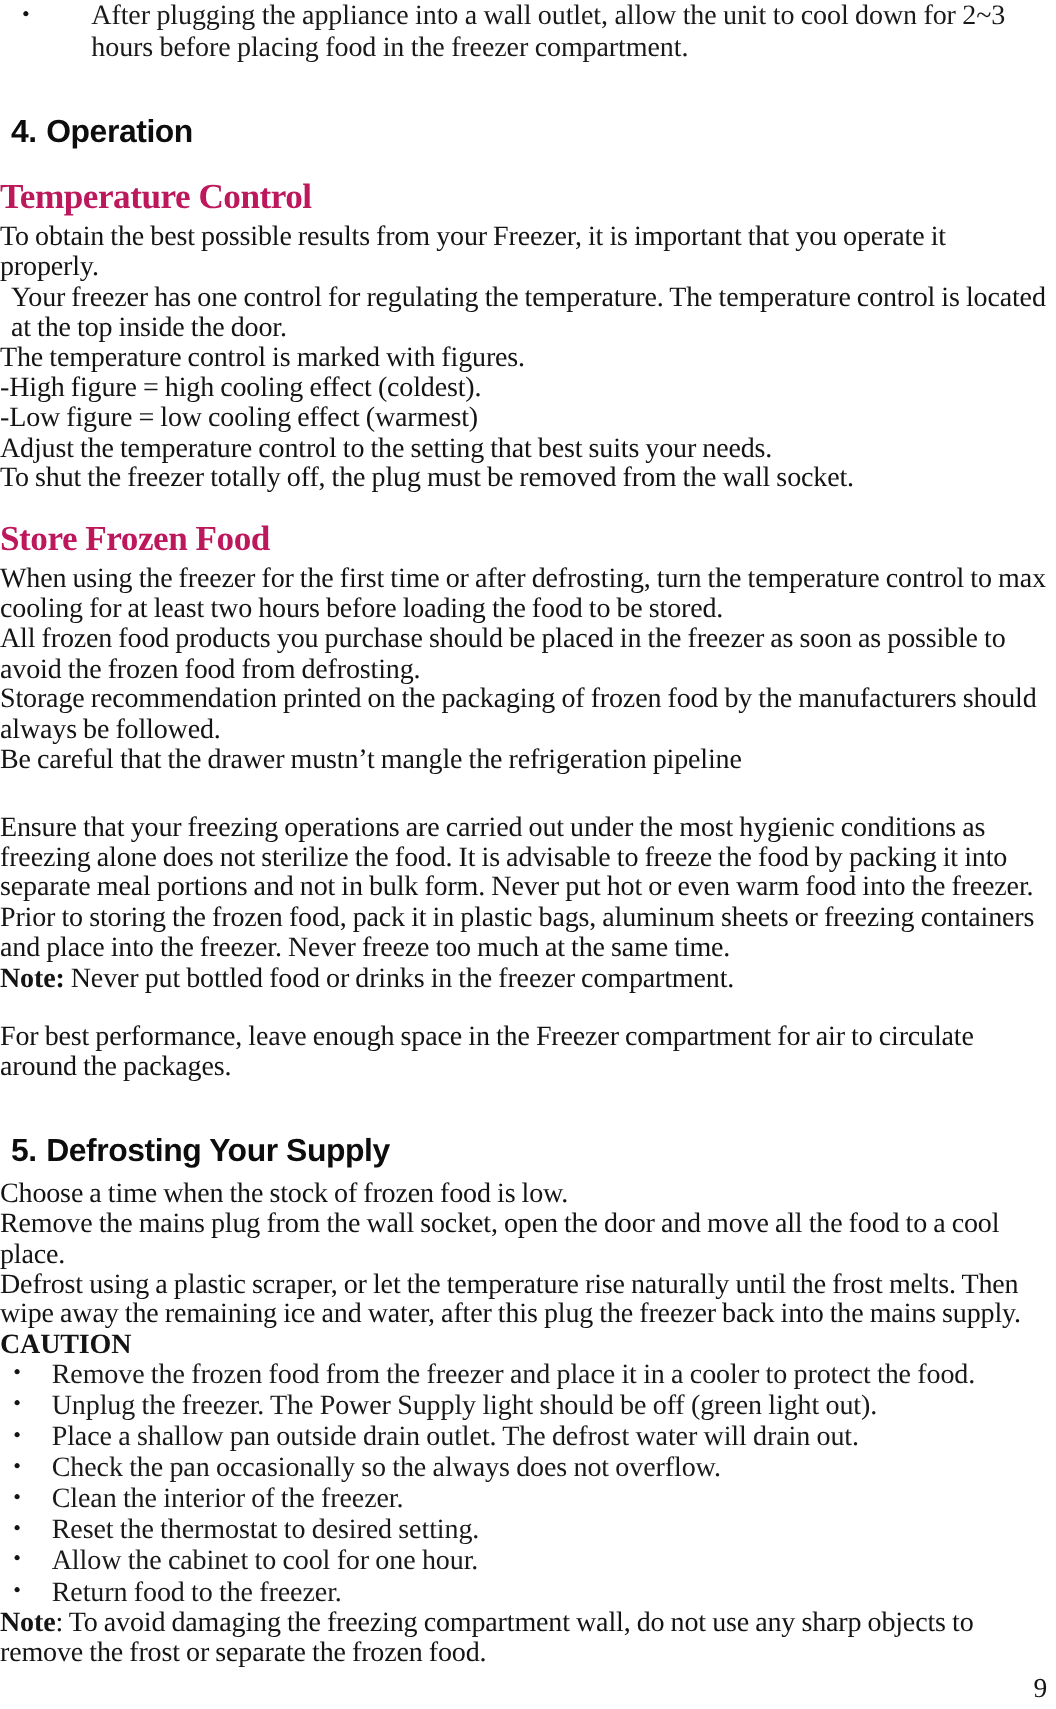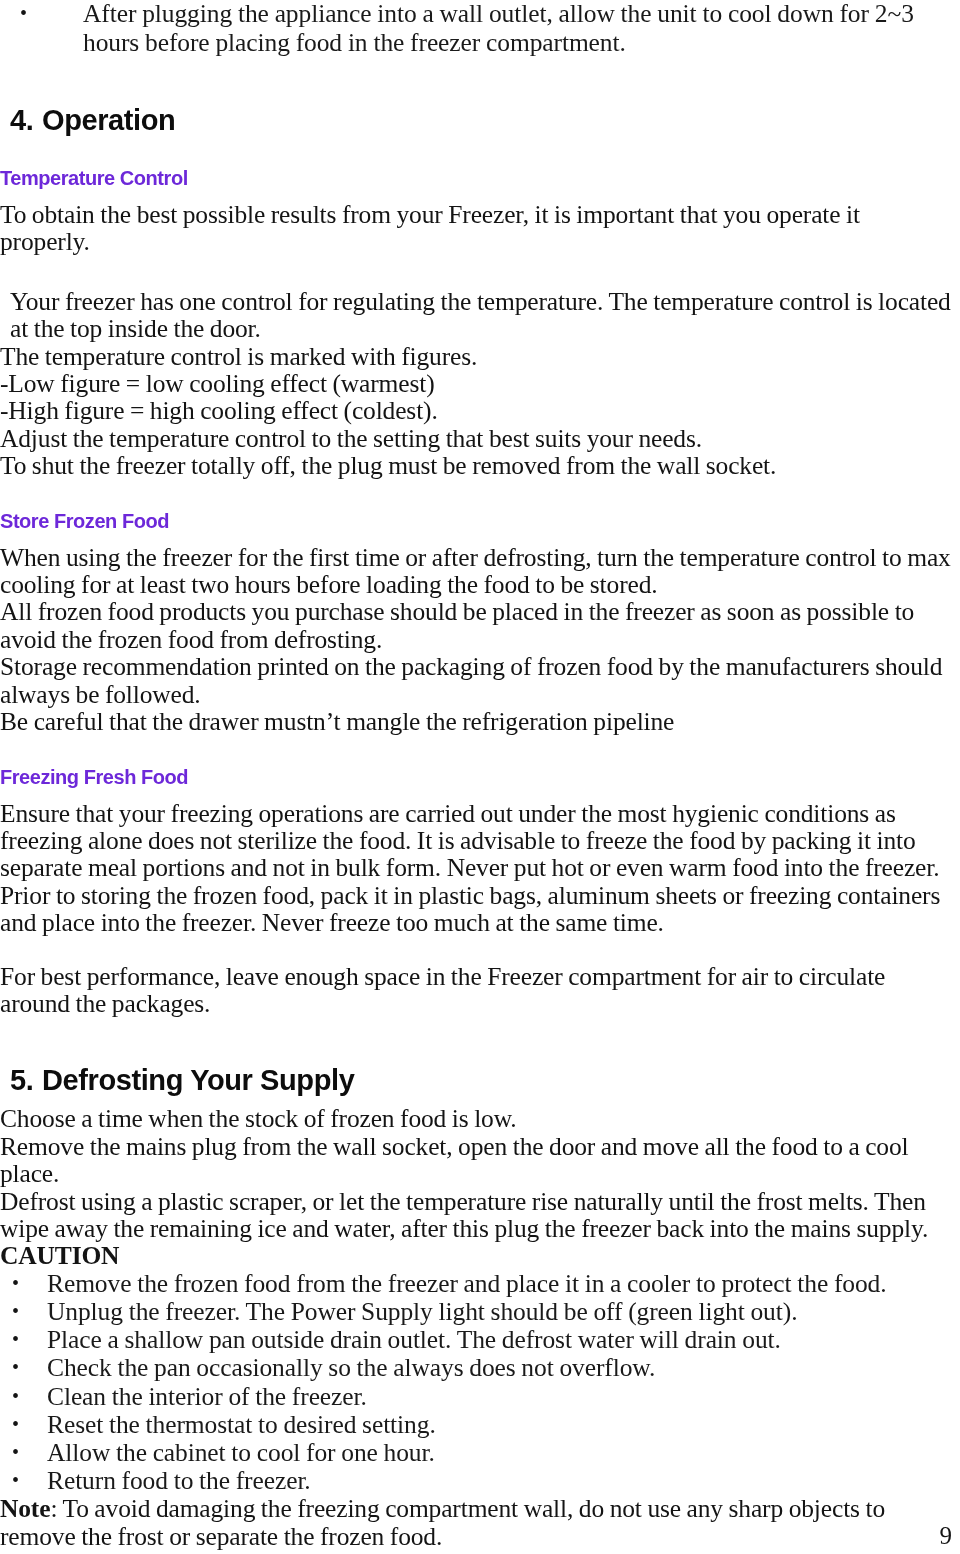--- a/index.html
+++ b/index.html
@@ -49,25 +49,25 @@
     align-items: baseline;
     padding-left: 10px;
   }
   .section-heading .num {
     min-width: 32px;
     display: inline-block;
   }
 
   
   .sub-heading {
-    font-family: Liberation Sans, sans-serif;
+    font-family: Liberation Serif, serif;
     font-weight: bold;
-    font-size: 20px;
+    font-size: 32px;
     line-height: 30px;
-    color: #6d28d9;
+    color: #be185d;
     letter-spacing: -0.45px;
   }
 
   .bold-serif {
     font-weight: bold;
   }
 
   
   .bullet-row {
     display: flex;
@@ -105,21 +105,21 @@
     margin-left: 12px;
   }
   .caution-bullet .btext {
     font-family: "Liberation Serif", "DejaVu Serif", serif;
     font-size: 25.5px;
     line-height: 28.2px;
     letter-spacing: -0.1px;
     word-spacing: -0.5px;
   }
 
-  .indent-10 { padding-left: 10px; margin-top: 32px; }
+  .indent-10 { padding-left: 10px; }
 
   .spacer-lg { height: 46px; }
   .spacer-md { height: 26px; }
   .spacer-xs { height: 8px; }
 
   .page-number {
     position: absolute;
     right: 8px;
     bottom: 4px;
     font-family: "Liberation Serif", "DejaVu Serif", serif;
@@ -151,47 +151,47 @@
   <div class="spacer-md"></div>
 
   <div class="sub-heading">Temperature Control</div>
 
   <div class="spacer-xs"></div>
 
   <div class="block">
     <p class="para">To obtain the best possible results from your Freezer, it is important that you operate it properly.</p>
     <p class="para indent-10">Your freezer has one control for regulating the temperature. The temperature control is located at the top inside the door.</p>
     <p class="para">The temperature control is marked with figures.</p>
+    <p class="para">-High figure = high cooling effect (coldest).</p>
     <p class="para">-Low figure = low cooling effect (warmest)</p>
-    <p class="para">-High figure = high cooling effect (coldest).</p>
     <p class="para">Adjust the temperature control to the setting that best suits your needs.</p>
     <p class="para">To shut the freezer totally off, the plug must be removed from the wall socket.</p>
   </div>
 
   <div class="spacer-md"></div>
 
   <div class="sub-heading">Store Frozen Food</div>
 
   <div class="spacer-xs"></div>
 
   <div class="block">
     <p class="para">When using the freezer for the first time or after defrosting, turn the temperature control to max cooling for at least two hours before loading the food to be stored.</p>
     <p class="para">All frozen food products you purchase should be placed in the freezer as soon as possible to avoid the frozen food from defrosting.</p>
     <p class="para">Storage recommendation printed on the packaging of frozen food by the manufacturers should always be followed.</p>
     <p class="para">Be careful that the drawer mustn’t mangle the refrigeration pipeline</p>
   </div>
 
   <div class="spacer-md"></div>
 
-  <div class="sub-heading">Freezing Fresh Food</div>
 
   <div class="spacer-xs"></div>
 
   <div class="block">
     <p class="para">Ensure that your freezing operations are carried out under the most hygienic conditions as freezing alone does not sterilize the food. It is advisable to freeze the food by packing it into separate meal portions and not in bulk form. Never put hot or even warm food into the freezer. Prior to storing the frozen food, pack it in plastic bags, aluminum sheets or freezing containers and place into the freezer. Never freeze too much at the same time.</p>
+    <p class="para"><span class="bold-serif">Note:</span><span> Never put bottled food or drinks in the freezer compartment.</span></p>
     <div class="spacer-md"></div>
     <p class="para">For best performance, leave enough space in the Freezer compartment for air to circulate around the packages.</p>
   </div>
 
   <div class="spacer-lg"></div>
 
   <div class="section-heading">
     <span class="num">5.</span>
     <span>Defrosting Your Supply</span>
   </div>

